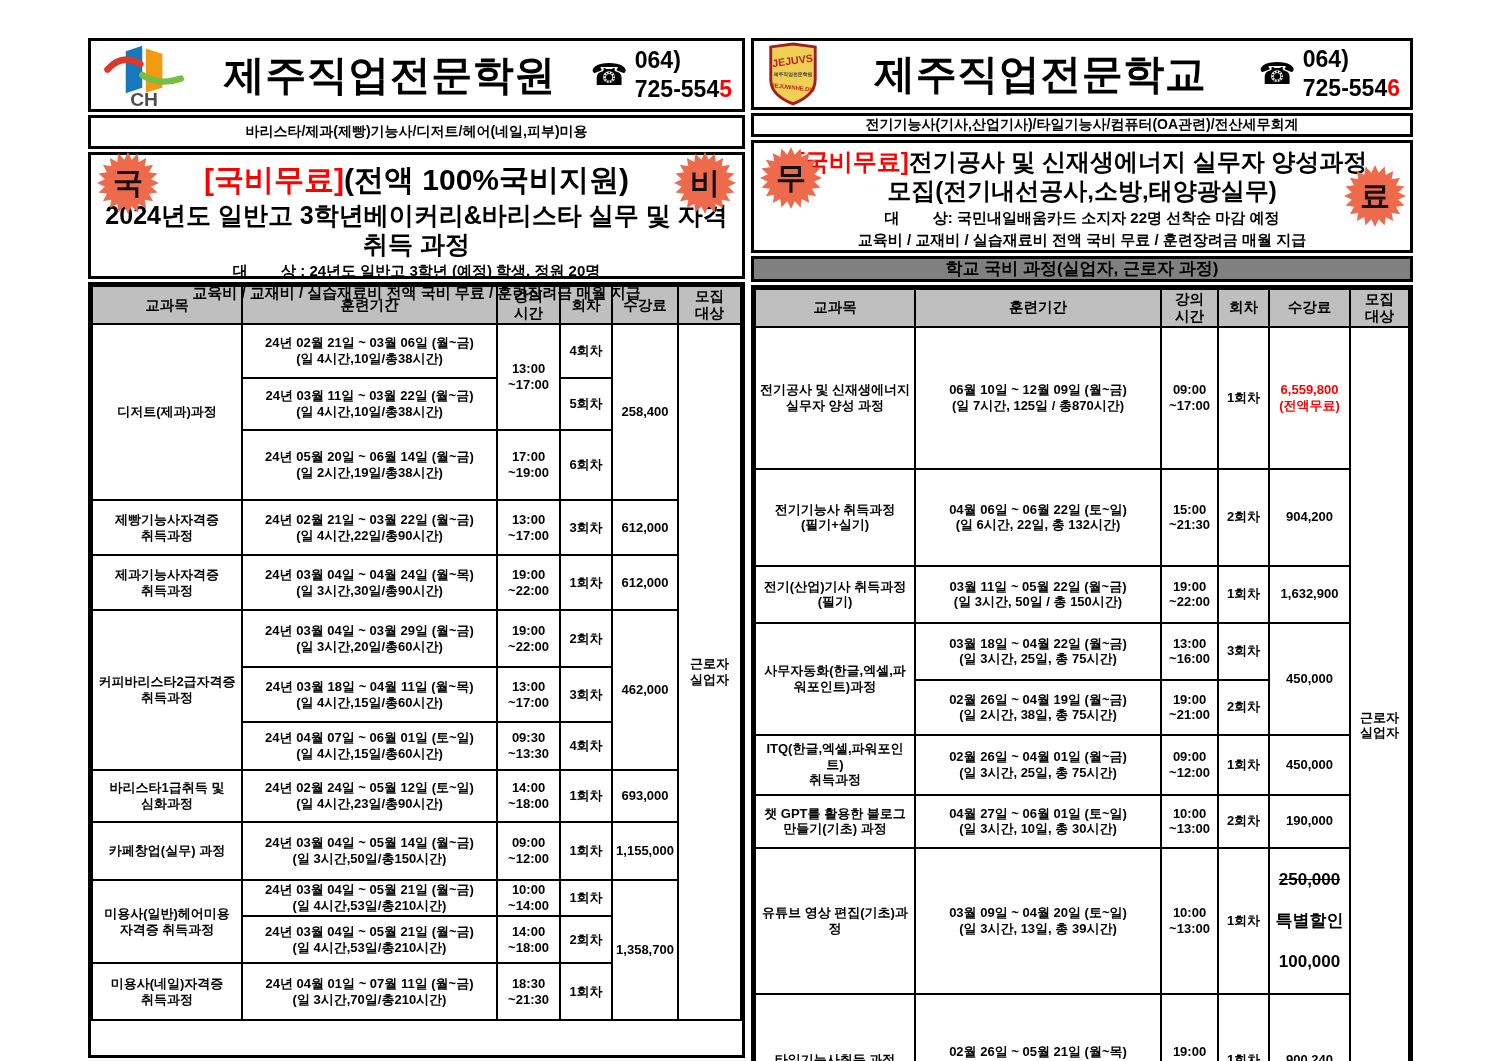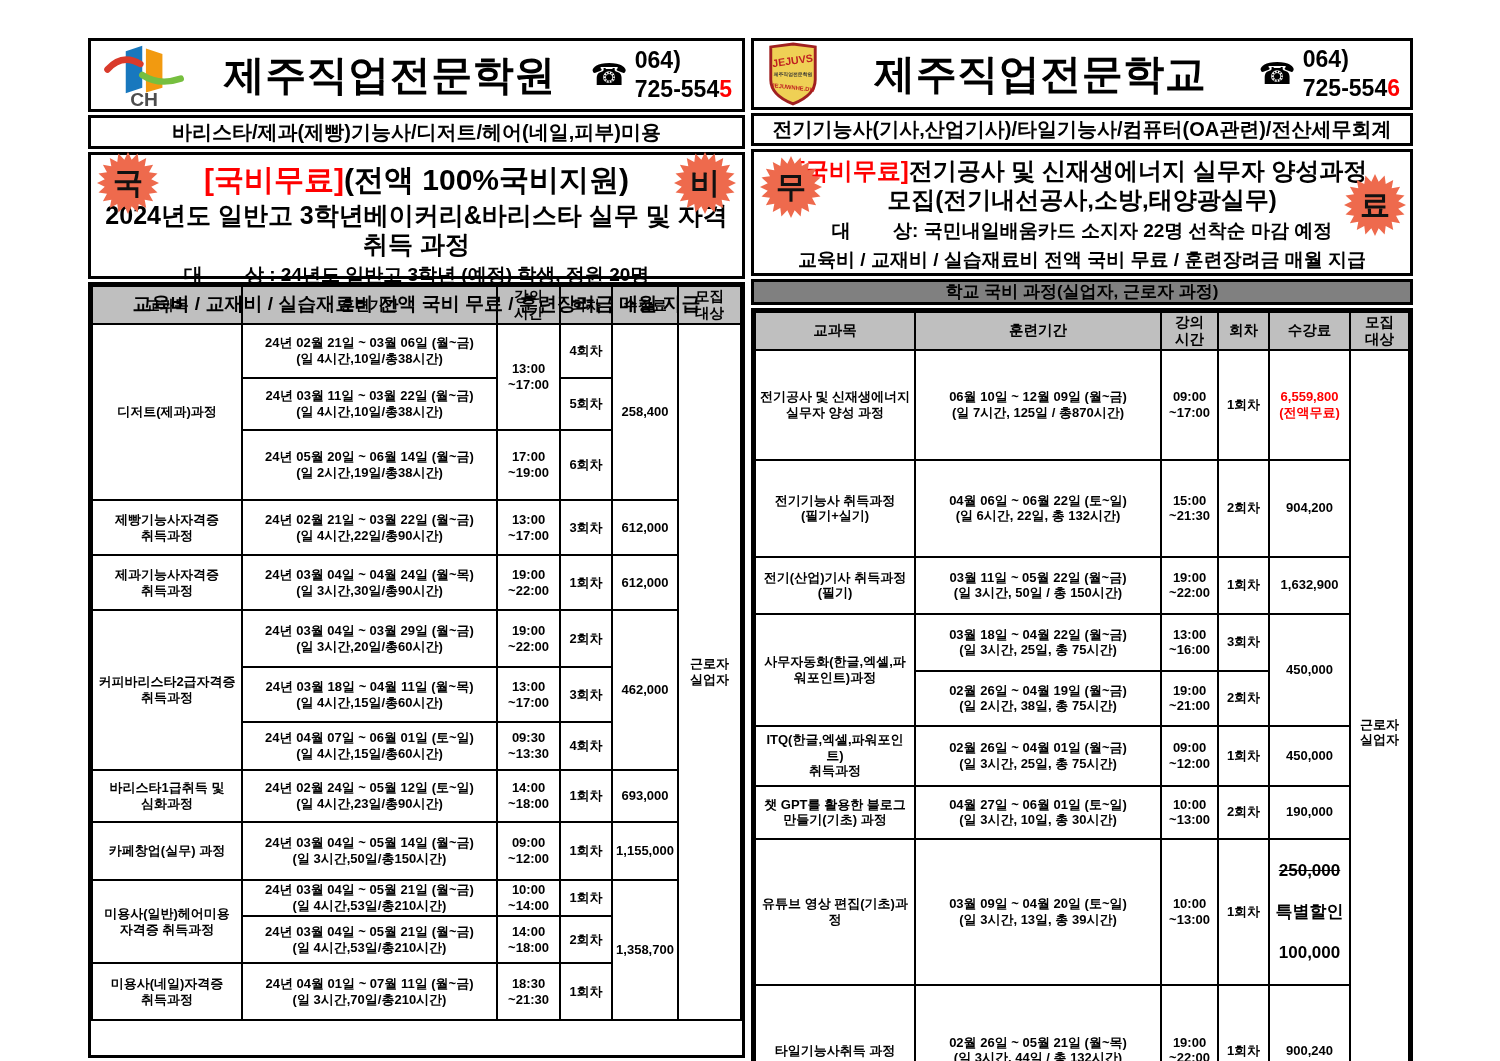--- a/index.html
+++ b/index.html
@@ -13,28 +13,28 @@
   
   .header-box { height:74px; display:flex; align-items:center; padding:0 10px; }
   .org-title { flex:1; text-align:center; font-size:41px; font-weight:bold; letter-spacing:0.5px; white-space:nowrap; }
   .phone-wrap { display:flex; align-items:center; gap:7px; }
   .phone-icon { font-size:30px; line-height:1; }
   .phone-num { font-size:23px; font-weight:bold; line-height:1.25; white-space:nowrap; }
   .red { color:#ff0000; }
 
   
   .subtitle-box { height:34px; display:flex; align-items:center; justify-content:center;
-                  font-size:20px; font-weight:bold; white-space:nowrap; }
+                  font-size:14px; font-weight:bold; white-space:nowrap; }
 
   
   .promo-box { position:relative; height:127px; text-align:center; font-weight:bold; padding-top:5px; overflow:visible; }
   .promo-l1 { font-size:30px; }
   .promo-l2 { font-size:25px; line-height:1.15; }
   .promo-l1b { font-size:24px; line-height:1.2; }
-  .promo-sm { font-size:19px; margin-top:3px; white-space:pre-wrap; }
+  .promo-sm { font-size:15px; margin-top:3px; white-space:pre-wrap; }
 
   
   .starburst { position:absolute; width:62px; height:62px; z-index:2; }
   .starburst svg { width:100%; height:100%; display:block; }
   .starburst .burst-char { position:absolute; inset:0; display:flex; align-items:center; justify-content:center;
                            font-size:30px; font-weight:bold; color:#111; }
   #left-panel .burst-tl { left:6px; top:-3px; }
   #left-panel .burst-tr { right:6px; top:-3px; }
   #right-panel .burst-tl { left:6px; top:4px; }
   #right-panel .burst-tr { right:4px; top:22px; }
@@ -308,21 +308,21 @@
             <tr>
           <th>교과목</th>
           <th>훈련기간</th>
           <th>강의
 시간</th>
           <th>회차</th>
           <th>수강료</th>
           <th>모집
 대상</th>
         </tr>
-        <tr style="height:110px">
+        <tr style="height:142px">
           <td class="course-cell">전기공사 및 신재생에너지 실무자 양성 과정</td>
           <td>06월 10일 ~ 12월 09일 (월~금)
 (일 7시간, 125일 / 총870시간)</td>
           <td>09:00
 ~17:00</td>
           <td>1회차</td>
           <td class="fee-red">6,559,800
 (전액무료)</td>
           <td rowspan="9">근로자
 실업자</td>

